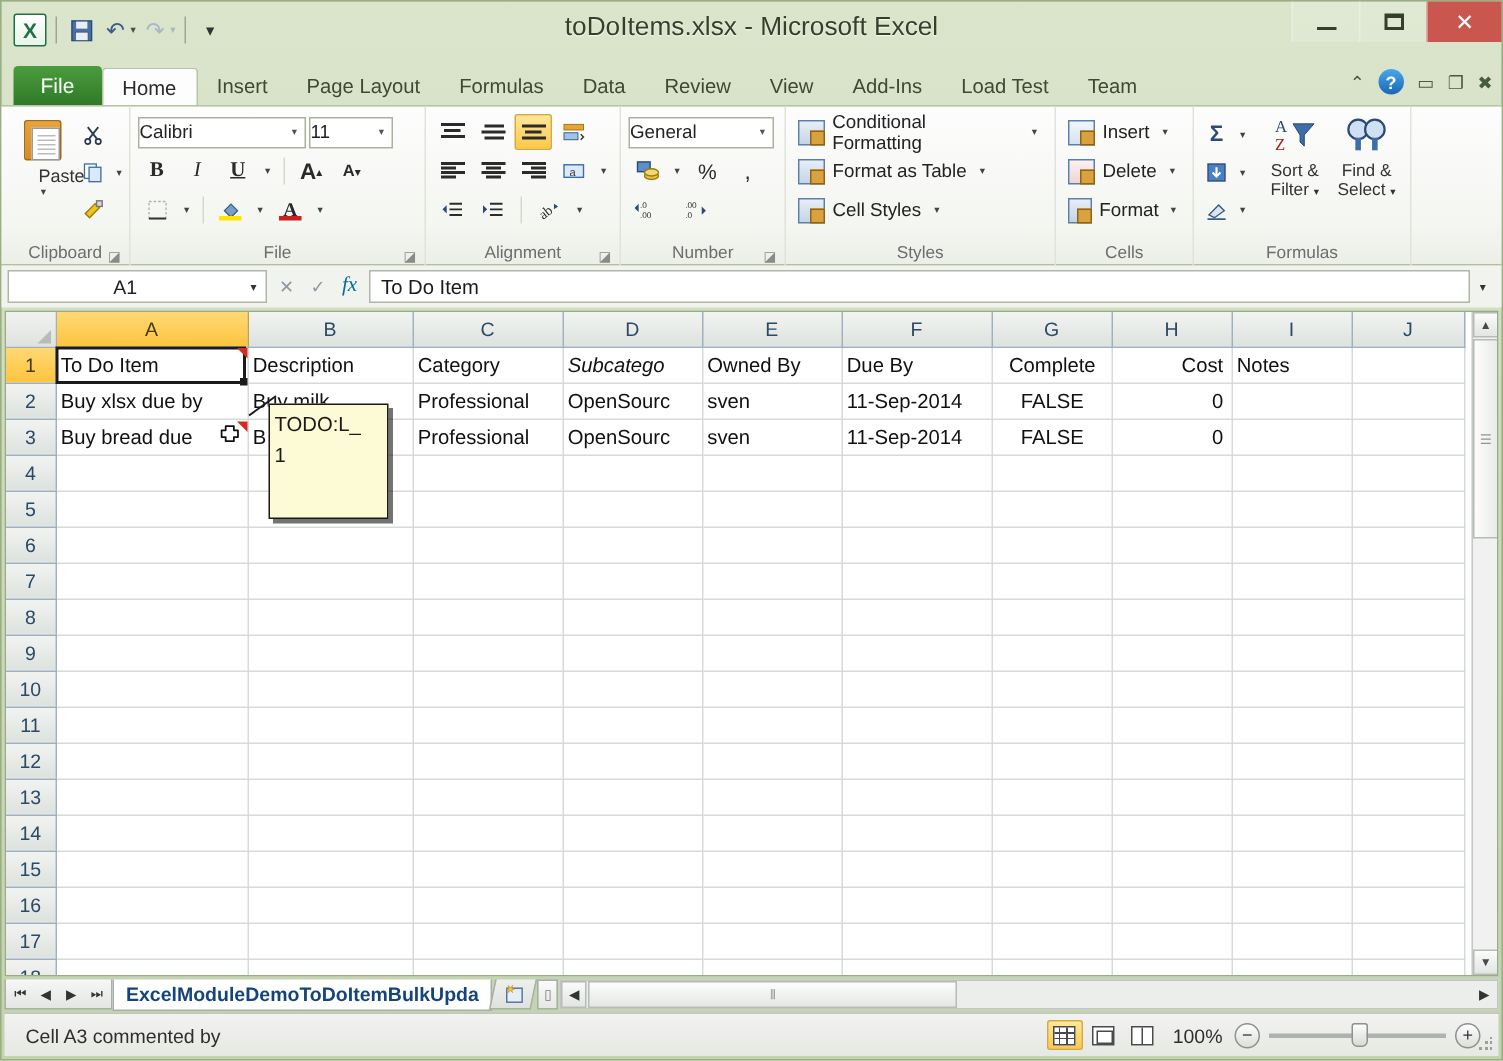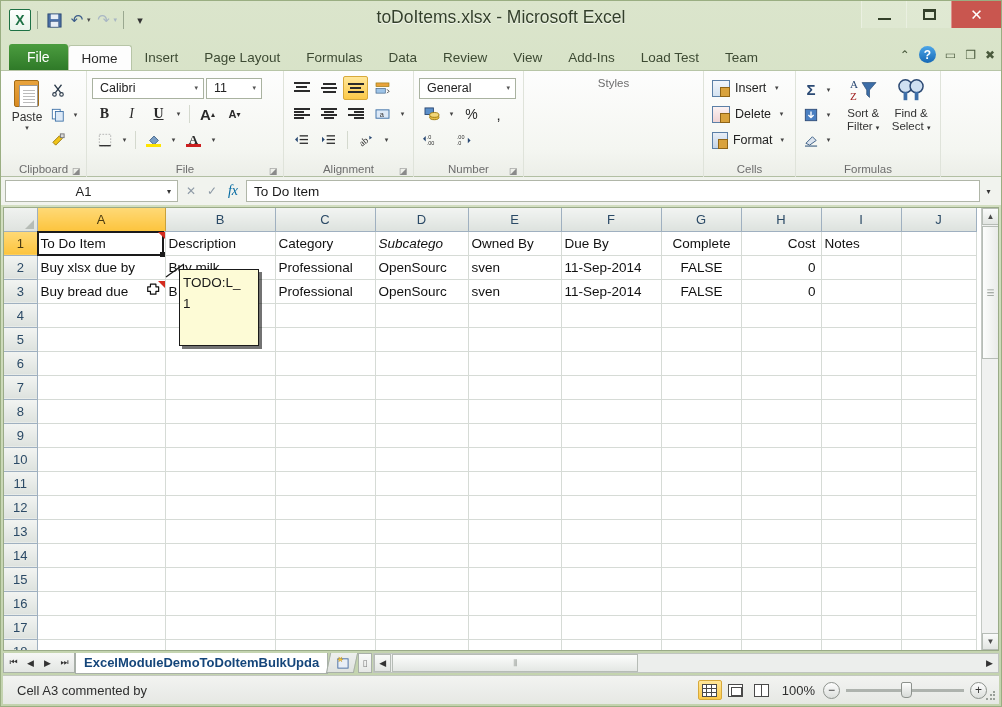--- a/index.html
+++ b/index.html
@@ -126,31 +126,31 @@
   }
   .paste-page {
     position: absolute; left: 7px; top: 8px; width: 19px; height: 22px;
     background: #fff; border: 1px solid #9a9a9a;
   }
   .paste-page::after {
     content: ""; position: absolute; left: 3px; top: 4px; width: 12px; height: 1px;
     box-shadow: 0 0 0 0 #bbb, 0 3px 0 0 #bbb, 0 6px 0 0 #bbb, 0 9px 0 0 #bbb, 0 12px 0 0 #bbb;
     background: #bbb;
   }
-  .paste-label { font-size: 12px; color: #333; margin-top: 1px; }
+  .paste-label { font-size: 12px; color: #333; margin-top: 1px; padding-left: 24px; }
   .clip-small { width: 34px; display: flex; flex-direction: column; padding-top: 2px; }
   .clip-row { height: 25px; display: flex; align-items: center; gap: 2px; }
 
   
   .g-font { width: 197px; }
   .font-col { display: flex; flex-direction: column; width: 100%; }
   .frow { height: 26px; display: flex; align-items: center; gap: 2px; }
   .combo {
     height: 21px; border: 1px solid #a9b2a0; background: #fff;
-    display: flex; align-items: center; padding: 0 2px 0 7px;
+    display: flex; align-items: center; padding: 0 2px 0 0;
     font-size: 12.5px; color: #222; cursor: pointer;
   }
   .combo .cv { flex: 1; }
   .combo .ca { font-size: 7px; color: #555; padding: 0 3px; }
   .btn-sq {
     width: 25px; height: 24px; display: flex; align-items: center;
     justify-content: center; font-size: 14px; color: #2a2a2a; cursor: pointer;
     border: 1px solid transparent; border-radius: 2px;
   }
   .btn-sq.narrow { width: 20px; }
@@ -718,20 +718,39 @@
               </svg>
             </span>
           </div>
         </div>
       </div>
       <div class="group-label">Number</div>
       <span class="dlg-launch">◪</span>
     </div>
 
     <div class="group g-styles">
+      <div class="group-body">
+        <div class="font-col">
+          <div class="style-row">
+            <span class="sicon"></span>
+            <span>Conditional Formatting</span>
+            <span class="split-arrow">▾</span>
+          </div>
+          <div class="style-row">
+            <span class="sicon"></span>
+            <span>Format as Table</span>
+            <span class="split-arrow">▾</span>
+          </div>
+          <div class="style-row">
+            <span class="sicon"></span>
+            <span>Cell Styles</span>
+            <span class="split-arrow">▾</span>
+          </div>
+        </div>
+      </div>
       <div class="group-label">Styles</div>
     </div>
 
     <div class="group g-cells">
       <div class="group-body">
         <div class="font-col">
           <div class="style-row">
             <span class="sicon" style="background:linear-gradient(to bottom,#f2f6fb,#d4e2f0);"></span>
             <span>Insert</span>
             <span class="split-arrow">▾</span>

